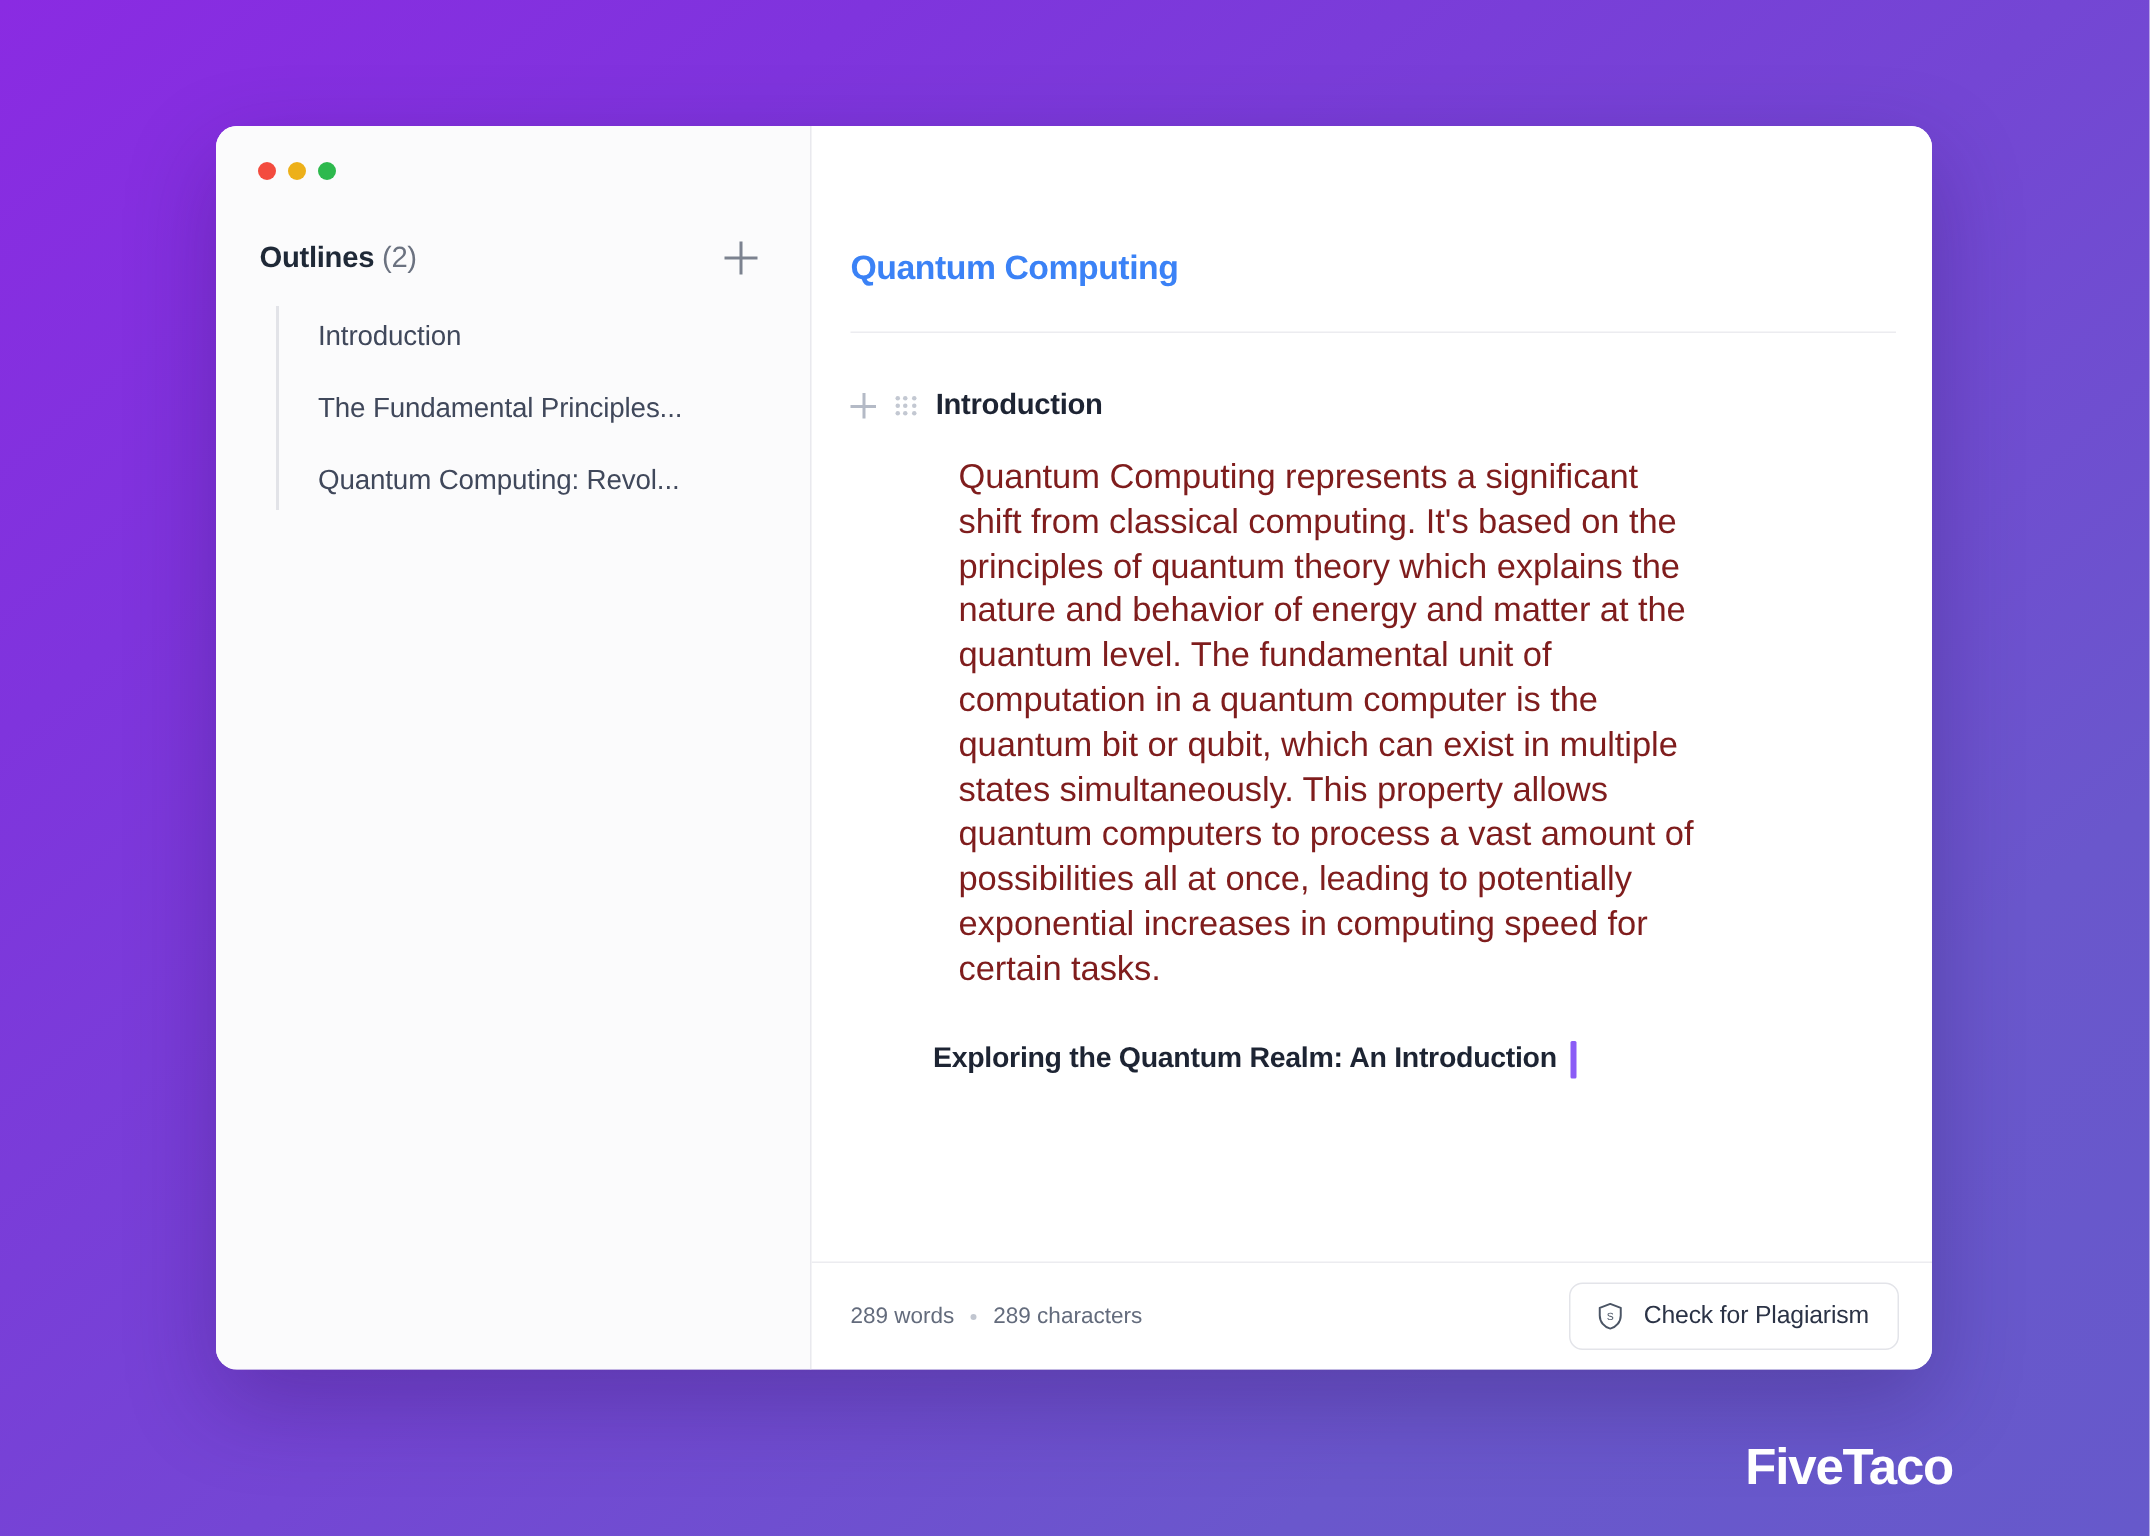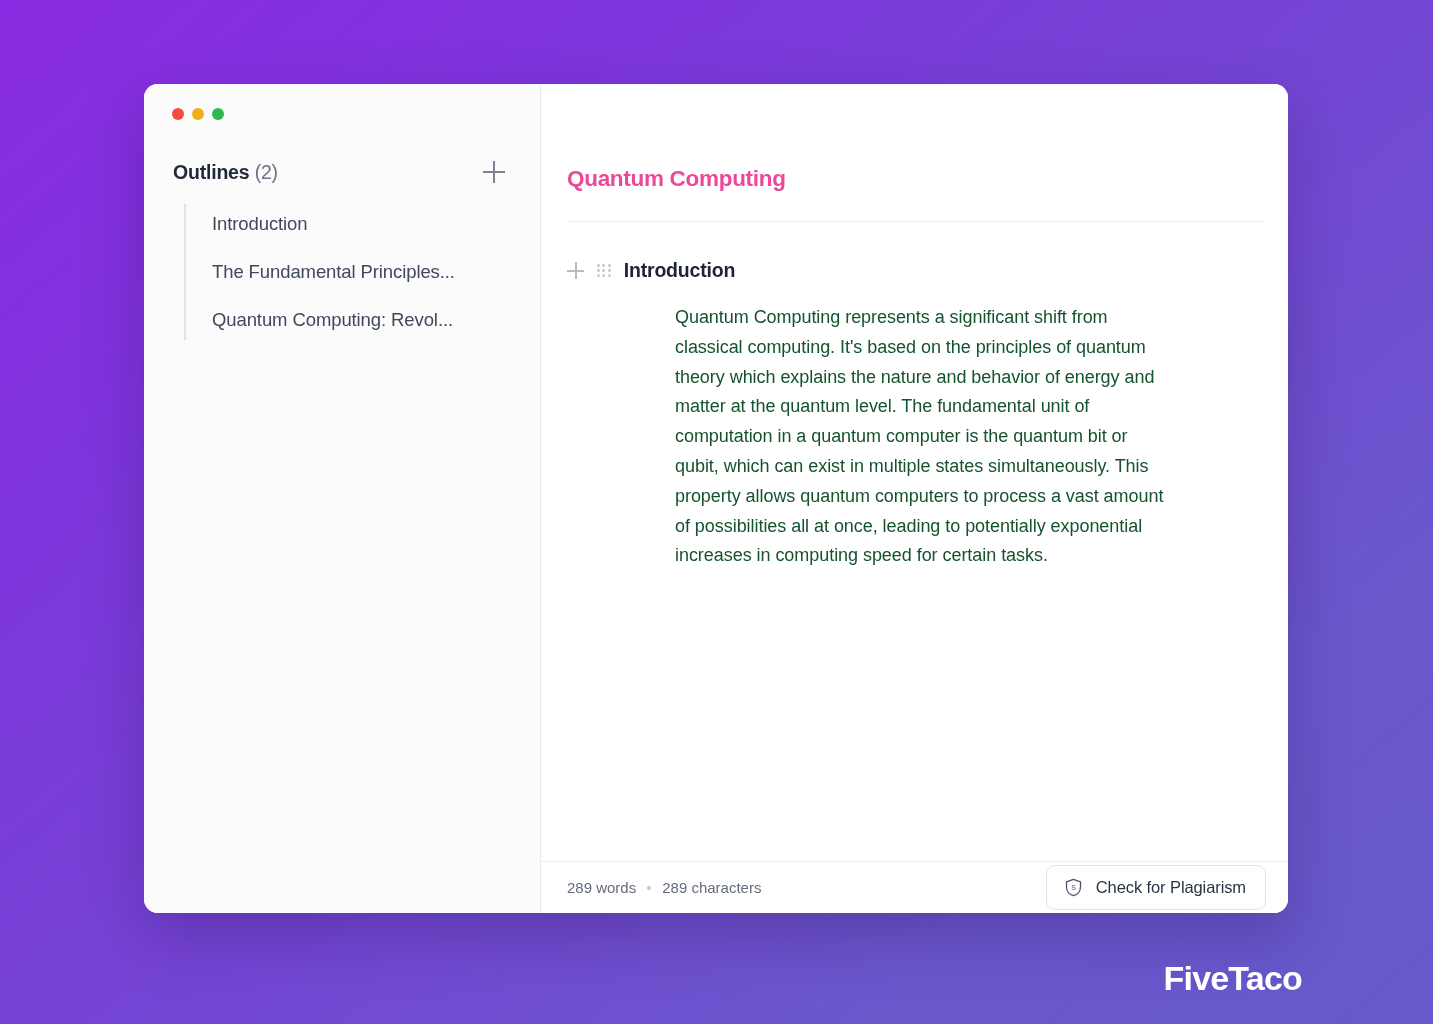--- a/index.html
+++ b/index.html
@@ -128,21 +128,21 @@
     flex: 1 1 auto;
     display: flex;
     flex-direction: column;
     background: #ffffff;
     min-width: 0;
   }
 
   .doc-title {
     font-size: 22.5px;
     font-weight: bold;
-    color: #ec4899;
+    color: #3b82f6;
     padding: 82px 0 0 26px;
     letter-spacing: -0.3px;
   }
 
   .doc-divider {
     height: 1px;
     background: #ececf0;
     margin: 29px 24px 0 26px;
   }
 
@@ -191,24 +191,24 @@
   }
 
   .section-title {
     font-size: 19.5px;
     font-weight: bold;
     color: #1d2433;
     letter-spacing: -0.2px;
   }
 
   .para {
-    font-size: 18px;
+    font-size: 23px;
     line-height: 29.8px;
-    color: #14532d;
-    margin: 21px 0 0 108px;
+    color: #7f1d1d;
+    margin: 21px 0 0 72px;
     max-width: 492px;
     letter-spacing: -0.05px;
   }
 
   .subheading {
     font-size: 19px;
     font-weight: bold;
     color: #1d2433;
     margin: 33px 0 0 55px;
     display: flex;
@@ -220,21 +220,21 @@
     width: 4px;
     height: 25px;
     background: #8b5cf6;
     margin-left: 9px;
     border-radius: 1px;
   }
 
   
   .doc-footer {
     flex: 0 0 auto;
-    height: 52px;
+    height: 72px;
     border-top: 1px solid #ececf0;
     display: flex;
     align-items: center;
     justify-content: space-between;
     padding: 0 22px 0 26px;
   }
   .word-stats {
     display: flex;
     align-items: center;
     gap: 11px;
@@ -324,20 +324,24 @@
             <i></i>
             <i></i>
             <i></i>
             <i></i>
         </span>
         <span class="section-title">Introduction</span>
       </div>
 
       <p class="para">Quantum Computing represents a significant shift from classical computing. It's based on the principles of quantum theory which explains the nature and behavior of energy and matter at the quantum level. The fundamental unit of computation in a quantum computer is the quantum bit or qubit, which can exist in multiple states simultaneously. This property allows quantum computers to process a vast amount of possibilities all at once, leading to potentially exponential increases in computing speed for certain tasks.</p>
 
+      <div class="subheading">
+        <span>Exploring the Quantum Realm: An Introduction</span>
+        <span class="text-caret"></span>
+      </div>
     </div>
 
     <div class="doc-footer">
       <div class="word-stats">
         <span>289 words</span>
         <span class="stat-dot"></span>
         <span>289 characters</span>
       </div>
 
       <button class="plagiarism-btn">

